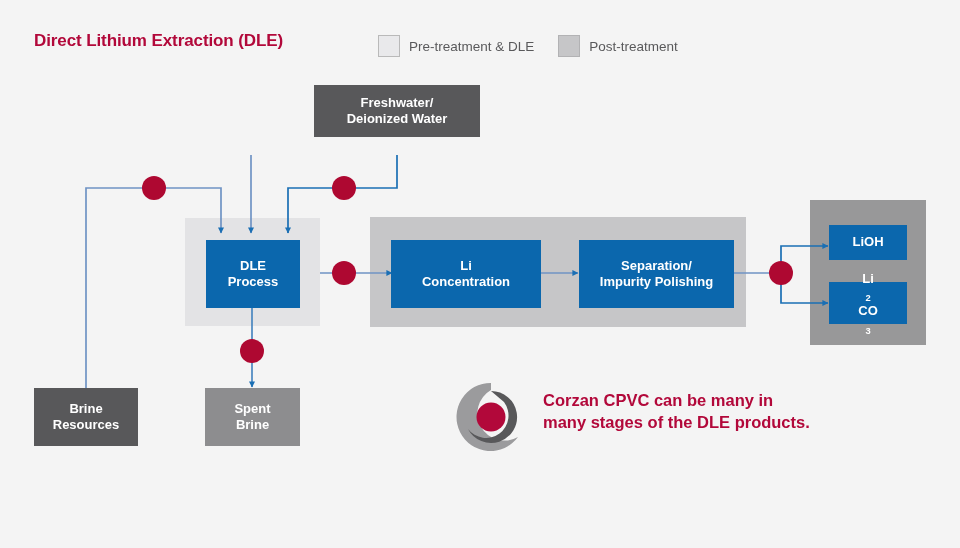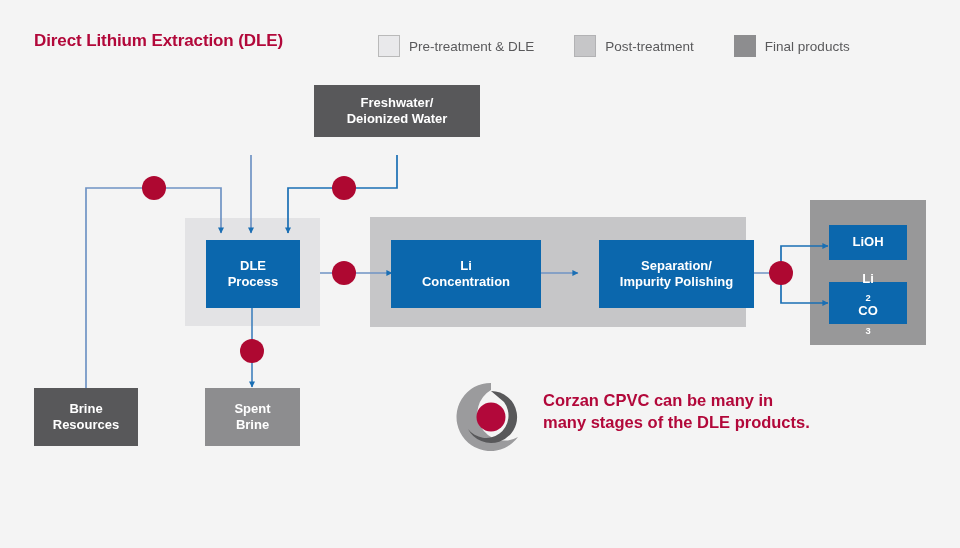--- a/index.html
+++ b/index.html
@@ -27,21 +27,21 @@
     color: #b2083a;
     letter-spacing: -0.1px;
     white-space: nowrap;
   }
   #legend {
     position: absolute;
     left: 378px;
     top: 35px;
     display: flex;
     align-items: center;
-    gap: 16px;
+    gap: 0px;
   }
   .legend-item {
     display: flex;
     align-items: center;
     margin-right: 24px;
   }
   .legend-swatch {
     width: 22px;
     height: 22px;
     border: 1px solid #b9b9b9;
@@ -136,24 +136,20 @@
 
   <div id="legend">
     <div class="legend-item">
       <span class="legend-swatch" style="background:#e9e9eb;"></span>
       <span class="legend-label">Pre-treatment &amp; DLE</span>
     </div>
     <div class="legend-item">
       <span class="legend-swatch" style="background:#c6c6c8;border-color:#b2b2b4;"></span>
       <span class="legend-label">Post-treatment</span>
     </div>
-    <div class="legend-item">
-      <span class="legend-swatch" style="background:#8d8d8f;border-color:#8d8d8f;"></span>
-      <span class="legend-label">Final products</span>
-    </div>
   </div>
 
   <div class="group-box group-pre" style="left:185px; top:218px; width:135px; height:108px;"></div>
 
   <div class="group-box group-post" style="left:370px; top:217px; width:376px; height:110px;"></div>
 
   <div class="group-box group-final" style="left:810px; top:200px; width:116px; height:145px;"></div>
 
   <svg id="wires" viewBox="0 0 960 548">
     <defs>
@@ -204,21 +200,21 @@
     </div>
   </div>
 
   <div class="node blue" style="left:391px; top:240px; width:150px; height:68px;">
     <div>
       <span>Li</span>
       <span>Concentration</span>
     </div>
   </div>
 
-  <div class="node blue" style="left:579px; top:240px; width:155px; height:68px;margin-left:20px;">
+  <div class="node blue" style="left:579px; top:240px; width:155px; height:68px;">
     <div>
       <span>Separation/</span>
       <span>Impurity Polishing</span>
     </div>
   </div>
 
   <div class="node blue" style="left:829px; top:225px; width:78px; height:35px;">
     <span>LiOH</span>
   </div>
 

